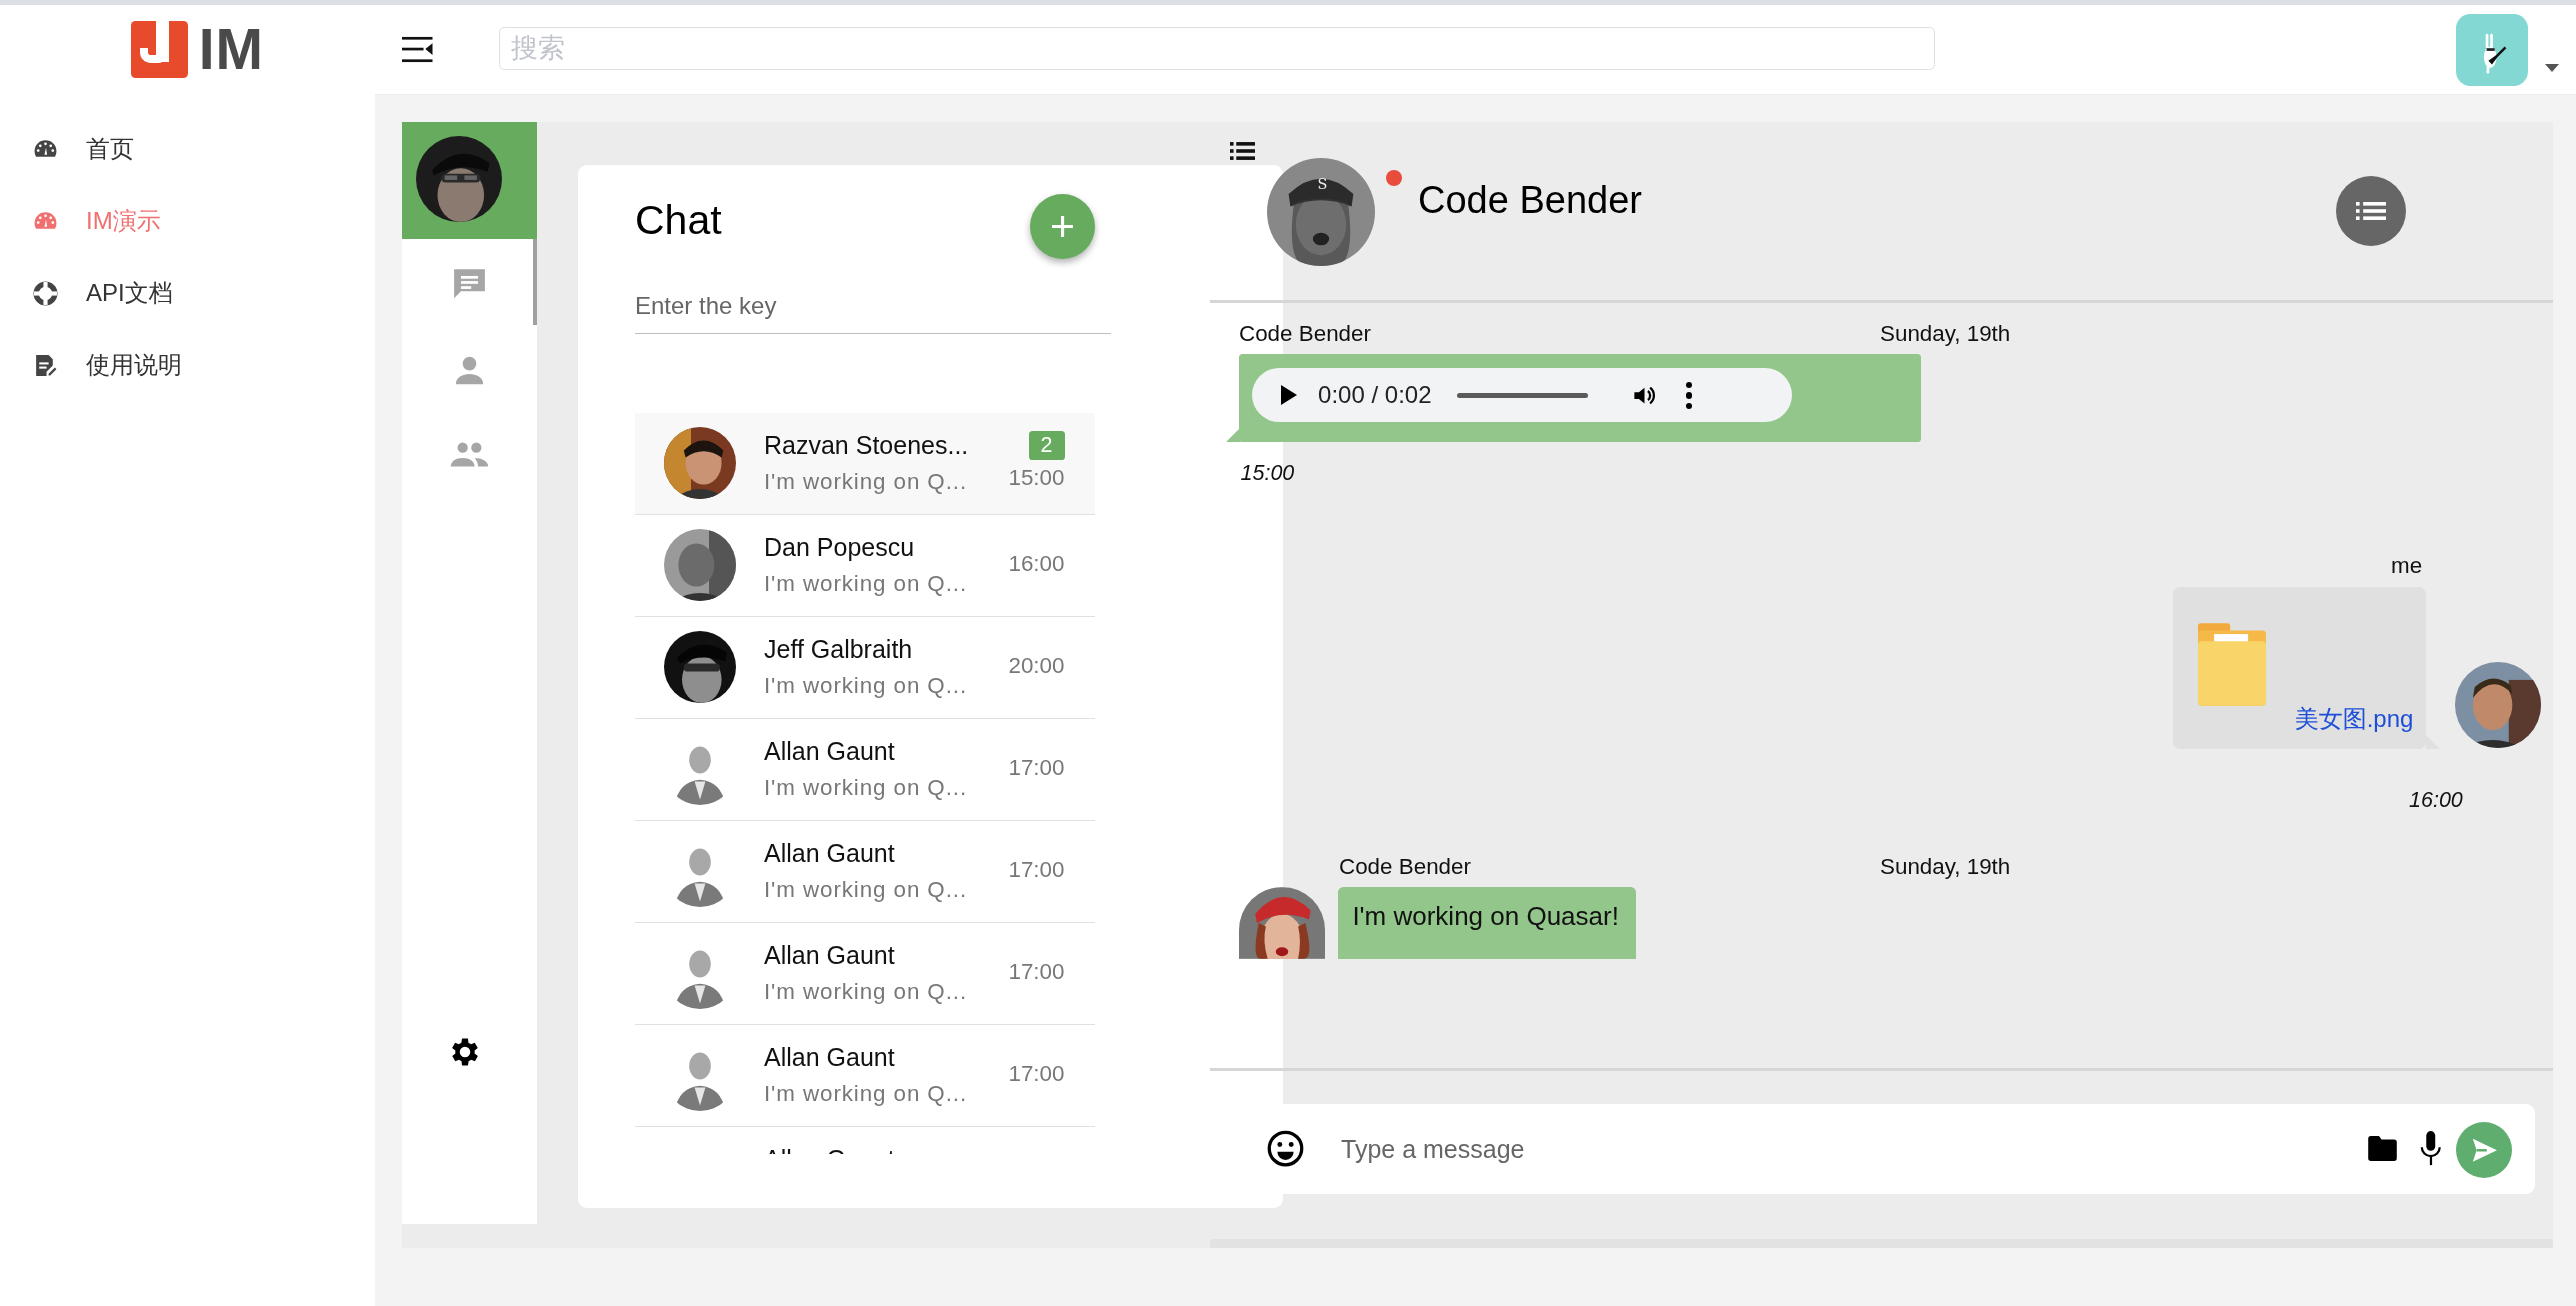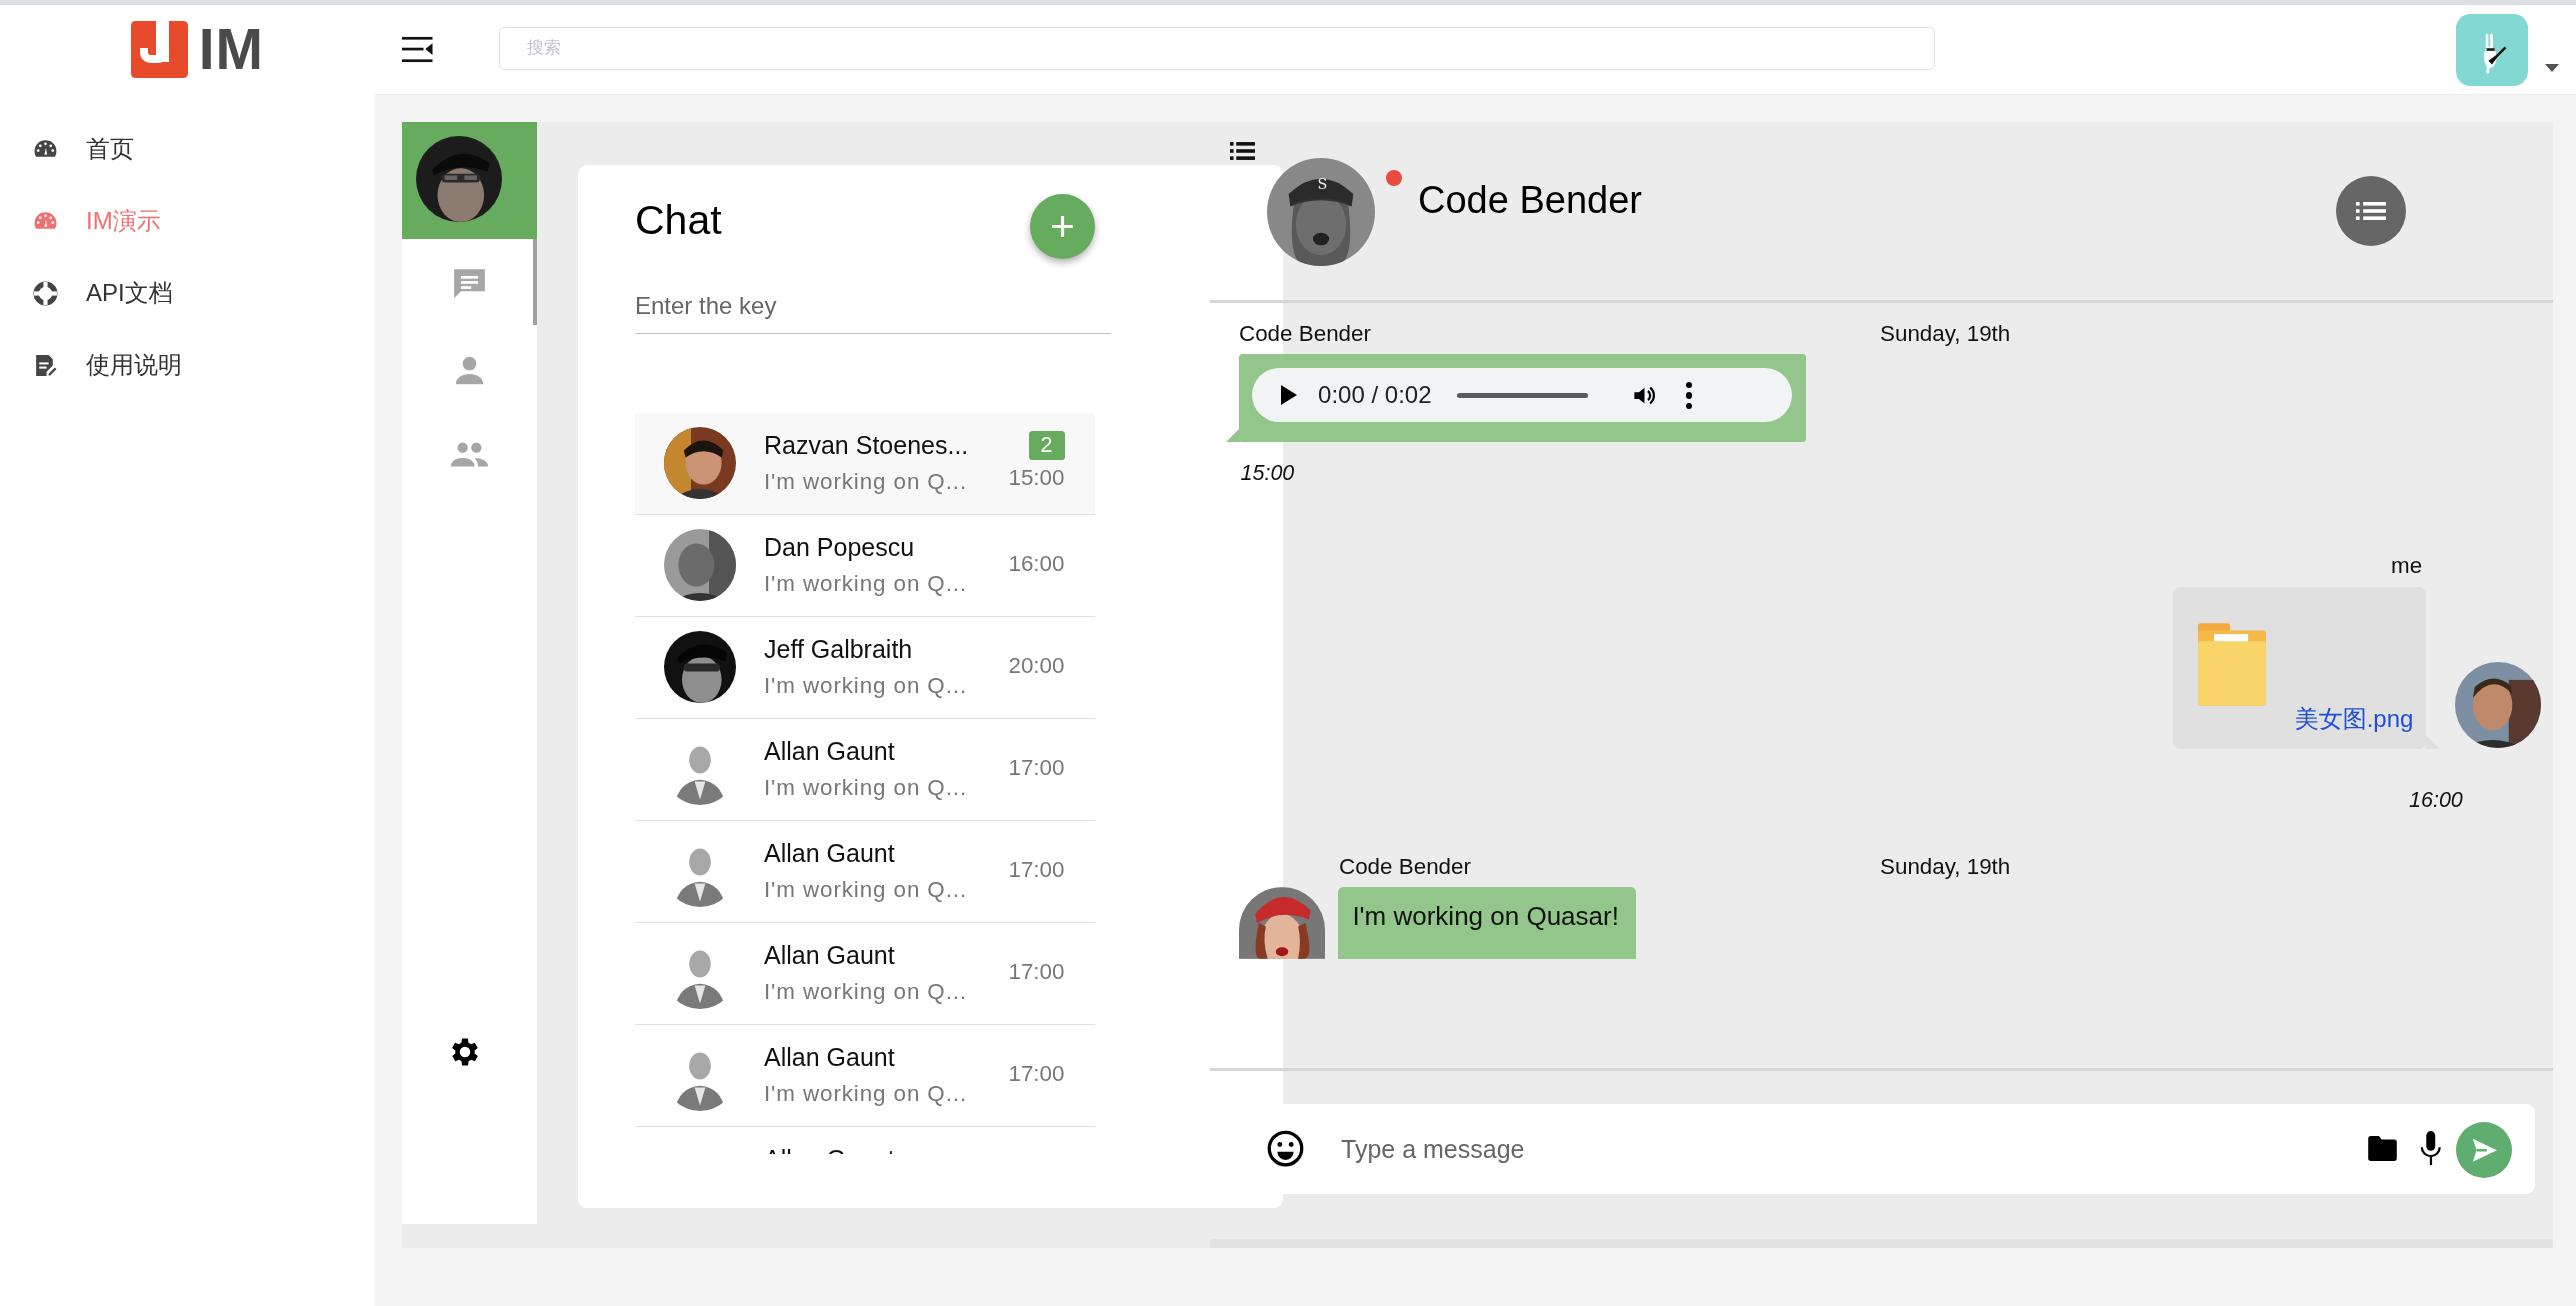--- a/index.html
+++ b/index.html
@@ -17,21 +17,21 @@
   .logo-text { font-family: "Liberation Sans", sans-serif; font-weight: bold; font-size: 57px; color: #4a4a4a; margin-left: 10.8px; letter-spacing: 0.9px; line-height: 57px; }
   .nav-list { position: absolute; left: 0; top: 108px; width: 375px; }
   .nav-item { display: flex; align-items: center; height: 72px; padding-left: 32px; font-size: 24px; color: #333; cursor: pointer; }
   .nav-item.active { color: #f07070; }
   .nav-item .nav-icon { width: 27px; height: 27px; margin-right: 27px; display: flex; align-items: center; justify-content: center; }
   .nav-item .nav-icon svg { width: 25px; height: 25px; }
 
   
   .header { position: absolute; left: 375px; top: 5.4px; width: 2201px; height: 90px; background: #fff; border-bottom: 0.9px solid #eee; }
   .menu-toggle { position: absolute; left: 27px; top: 30.5px; width: 30.5px; height: 27px; cursor: pointer; }
-  .search { position: absolute; left: 124px; top: 21.5px; width: 1436px; height: 43px; border: 1.8px solid #dcdfe6; border-radius: 5.4px; padding-left: 27px; font-size: 17px; color: #999; background: #fff; outline: none; font-family: "Liberation Sans", sans-serif; }
+  .search { position: absolute; left: 124px; top: 21.5px; width: 1436px; height: 43px; border: 1.8px solid #dcdfe6; border-radius: 5.4px; padding-left: 11px; font-size: 27px; color: #999; background: #fff; outline: none; font-family: "Liberation Sans", sans-serif; }
   .search::placeholder { color: #c0c4cc; }
   .user-avatar { position: absolute; left: 2081px; top: 9px; width: 72px; height: 72px; border-radius: 14.4px; background: #84d8d4; overflow: hidden; cursor: pointer; }
   .user-caret { position: absolute; left: 2170px; top: 59px; width: 0; height: 0; border-left: 7.2px solid transparent; border-right: 7.2px solid transparent; border-top: 8px solid #555; cursor: pointer; }
 
   
   .content { position: absolute; left: 375px; top: 95px; width: 2201px; height: 1212px; background: #f3f3f3; }
   .app-frame { position: absolute; left: 27px; top: 27px; width: 2151px; height: 1126px; background: #ececec; }
 
   
   .rail { position: absolute; left: 0; top: 0; width: 135px; height: 1102px; background: #fff; }
@@ -65,21 +65,21 @@
   .online-dot { position: absolute; left: 176px; top: 48px; width: 16px; height: 16px; border-radius: 50%; background: #e74c3c; }
   .peer-name { position: absolute; left: 208px; top: 57px; font-size: 38px; color: #000; }
   .panel-more { position: absolute; left: 1126px; top: 54px; width: 70px; height: 70px; border-radius: 50%; background: #666; display: flex; align-items: center; justify-content: center; cursor: pointer; }
   .panel-divider-top { position: absolute; left: 0; top: 178px; width: 1343px; height: 2.7px; background: #d6d6d6; }
   .panel-divider-bottom { position: absolute; left: 0; top: 946px; width: 1343px; height: 2.7px; background: #d6d6d6; }
 
   .sender { position: absolute; font-size: 22.4px; color: #111; }
   .date { position: absolute; font-size: 22.4px; color: #111; }
   .stamp { position: absolute; font-size: 21.5px; font-style: italic; color: #111; }
 
-  .bubble-audio { position: absolute; left: 29px; top: 232px; width: 567px; height: 88px; background: #93c68b; border-radius: 3.6px; }
+  .bubble-audio { position: absolute; left: 29px; top: 232px; width: 682px; height: 88px; background: #93c68b; border-radius: 3.6px; }
   .bubble-audio::before { content: ""; position: absolute; left: -12.6px; bottom: 0; border-right: 14.4px solid #93c68b; border-top: 14.4px solid transparent; }
   .audio-player { position: absolute; left: 12.6px; top: 14.4px; width: 540px; height: 54px; background: #f1f3f4; border-radius: 27px; display: flex; align-items: center; padding-left: 29px; }
   .audio-play { width: 0; height: 0; border-top: 10.8px solid transparent; border-bottom: 10.8px solid transparent; border-left: 16px solid #000; cursor: pointer; }
   .audio-time { margin-left: 21.5px; font-size: 24px; color: #222; }
   .audio-track { margin-left: 25px; width: 131px; height: 5.4px; background: #5a5a5a; border-radius: 2.7px; cursor: pointer; }
   .audio-vol { margin-left: 43px; width: 27px; height: 27px; cursor: pointer; }
   .audio-menu { margin-left: 27px; width: 9px; height: 27px; display: flex; flex-direction: column; justify-content: space-between; align-items: center; cursor: pointer; }
   .audio-menu span { width: 6.3px; height: 6.3px; border-radius: 50%; background: #000; display: block; }
 
   .bubble-file { position: absolute; left: 963px; top: 465px; width: 253px; height: 162px; background: #e0e0e0; border-radius: 7.2px; cursor: pointer; }

